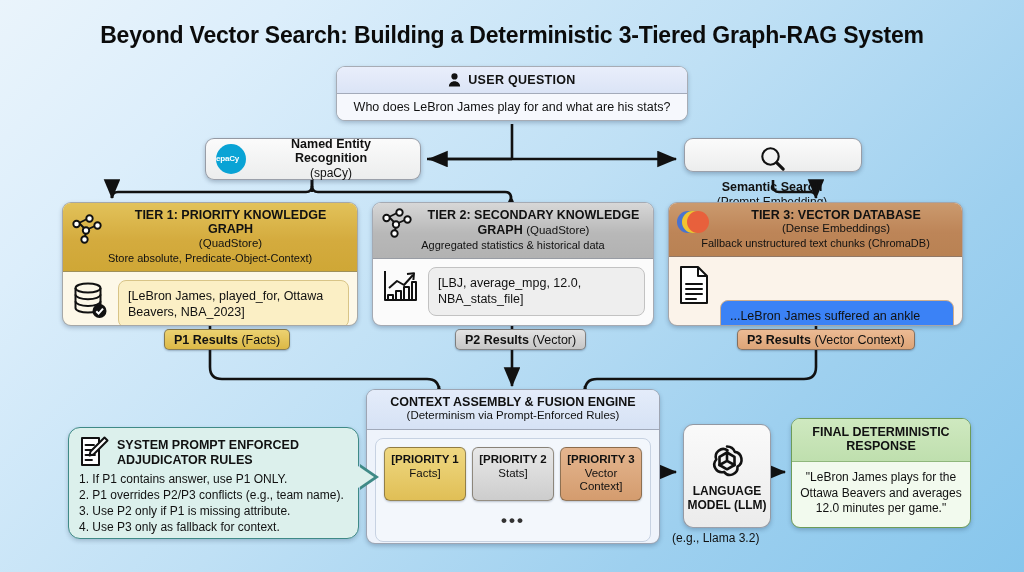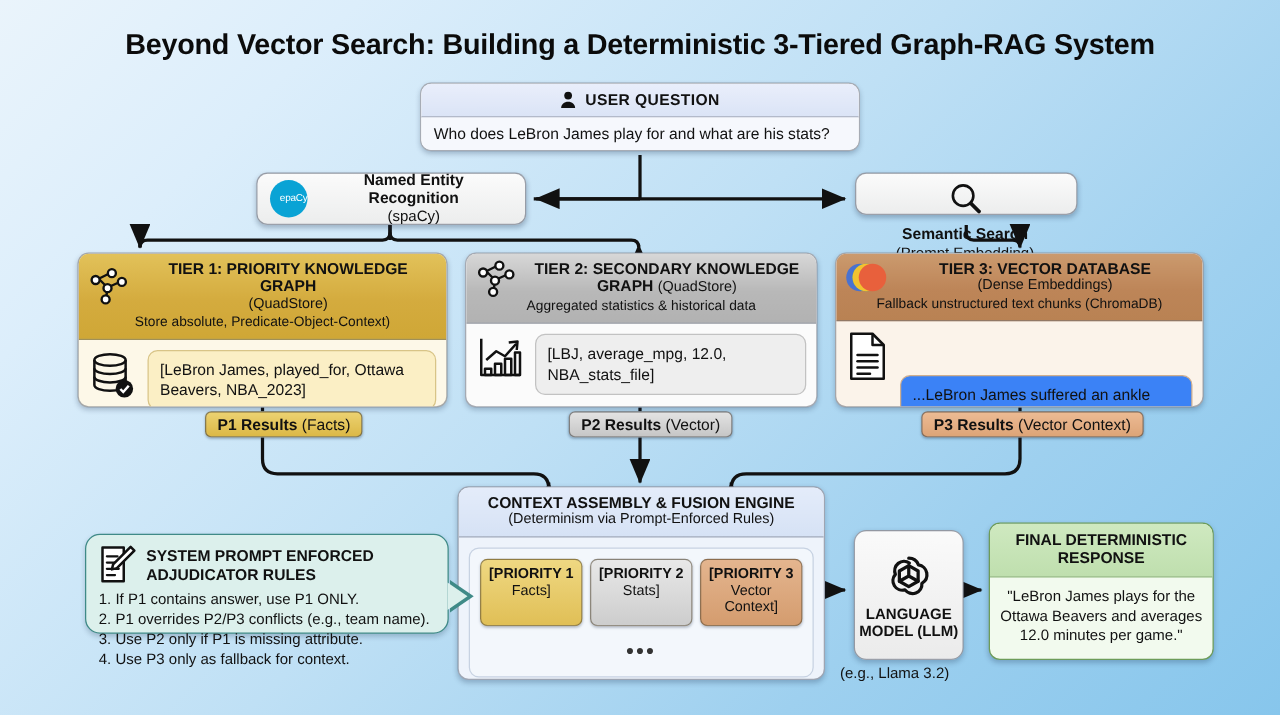--- a/index.html
+++ b/index.html
@@ -44,21 +44,21 @@
 
   
   #user-question { left: 336px; top: 66px; width: 352px; }
   #user-question .card-head {
     background: linear-gradient(180deg,#e9eefb 0%, #dbe4f6 100%);
     display: flex; align-items: center; justify-content: center; gap: 7px;
     padding: 6px 8px;
   }
   #user-question .uq-label { font-size: 12.5px; font-weight: bold; letter-spacing: .3px; }
   #uq-body {
-    background: #f6f8fd; padding: 6px 10px; 
+    background: #f6f8fd; padding: 6px 10px; text-align: center;
     font-size: 12.5px;
   }
 
   
   .pill {
     border-radius: 9px;
     background: linear-gradient(180deg,#fbfbfb 0%, #eceded 100%);
     border: 1px solid rgba(60,70,90,.5);
     box-shadow: 0 2px 4px rgba(20,40,70,.28);
     display: flex; align-items: center; gap: 8px;
@@ -66,22 +66,22 @@
   }
   .pill-txt { text-align: center; line-height: 1.18; }
   .pill-t1 { font-size: 12.5px; font-weight: bold; }
   .pill-t2 { font-size: 12px; }
   #ner-node { left: 205px; top: 138px; width: 216px; height: 42px; }
   #sem-node { left: 684px; top: 138px; width: 178px; height: 34px; flex-direction: column; }
 
   .spacy-logo {
     width: 30px; height: 30px; border-radius: 50%;
     background: #09a3d5; flex: 0 0 auto;
-    display: flex; align-items: center; justify-content: flex-end;
-    color: #fff; font-size: 8px; font-weight: normal; letter-spacing: -.2px;
+    display: flex; align-items: center; justify-content: flex-start;
+    color: #fff; font-size: 8px; font-weight: bold; letter-spacing: -.2px;
   }
 
   
   .tier { top: 202px; height: 124px; }
   #tier1 { left: 62px;  width: 296px; }
   #tier2 { left: 372px; width: 282px; }
   #tier3 { left: 668px; width: 295px; }
 
   .tier .card-head { padding: 5px 7px 6px 7px; }
   #tier1 .card-head { background: linear-gradient(180deg,#e2c25a 0%, #d4ab3e 55%, #cfa736 100%); }
@@ -152,21 +152,21 @@
   #prio2 { background: linear-gradient(180deg,#e8e8e8 0%,#cdcdcd 100%); }
   #prio3 { background: linear-gradient(180deg,#e4b58f 0%,#d49c6e 100%); }
   #ellipsis {
     position: absolute; left: 0; right: 0; bottom: 16px;
     text-align: center; font-size: 17px; font-weight: bold; letter-spacing: 2px;
     color: #333; line-height: 8px;
   }
 
   
   #rules {
-    left: 68px; top: 427px; width: 291px; height: 80px;
+    left: 68px; top: 427px; width: 291px; height: 112px;
     background: #dcf0ec;
     border: 1.6px solid #3f8a87;
     border-radius: 12px;
     box-shadow: 0 2px 4px rgba(20,40,70,.22);
     padding: 8px 10px;
   }
   #rules-head { display: flex; align-items: flex-start; gap: 8px; margin-bottom: 4px; }
   #rules-title { font-size: 12.5px; font-weight: bold; line-height: 1.2; padding-top: 2px; }
   .rule-line { font-size: 12px; line-height: 1.33; }
   #rules-tail, #rules-tail2 {

